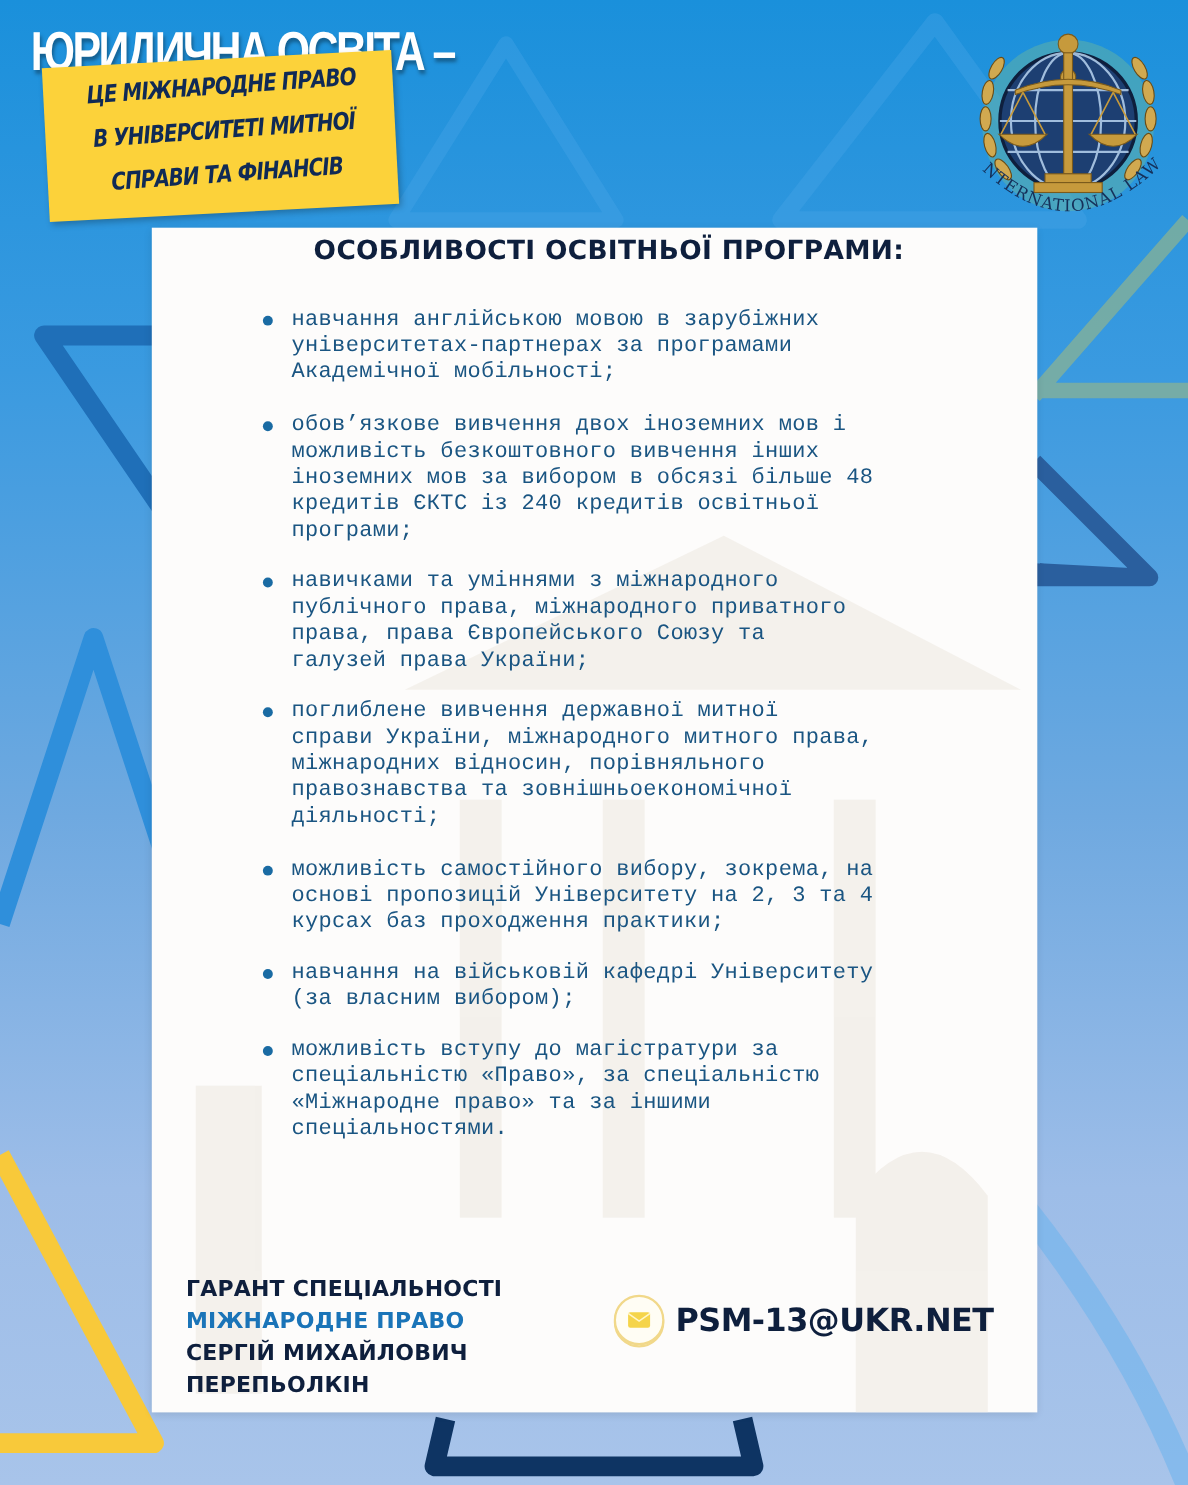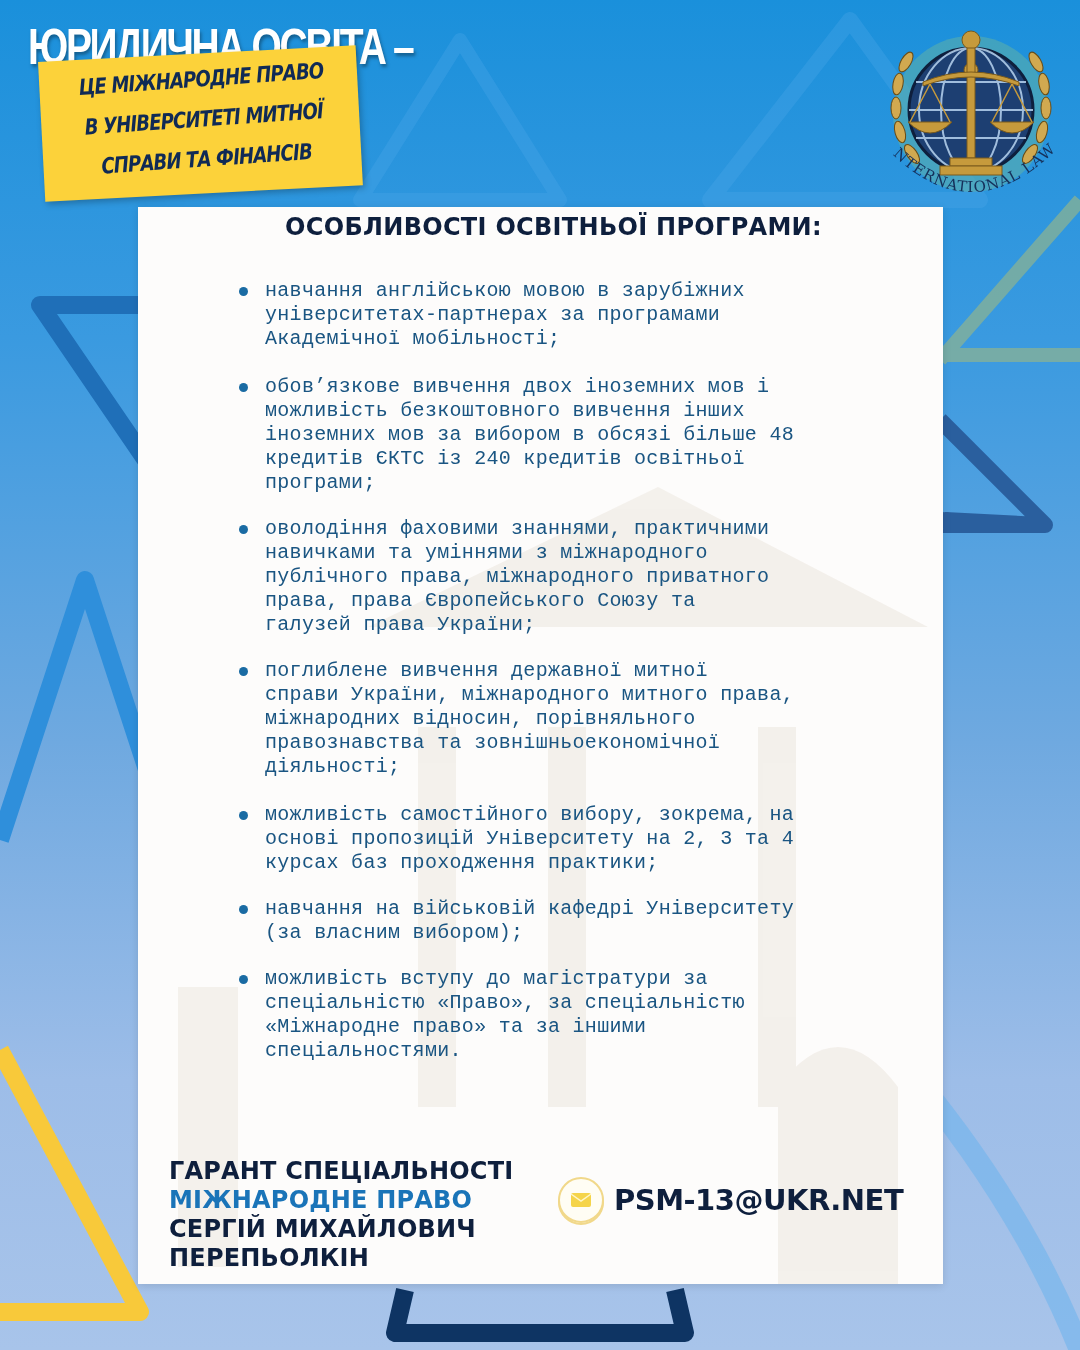--- a/index.html
+++ b/index.html
@@ -64,21 +64,21 @@
   }
   .f0 { margin-bottom: 24px; }
   .f1 { margin-bottom: 22px; }
   .f2 { margin-bottom: 22px; }
   .f3 { margin-bottom: 24px; }
   .f4 { margin-bottom: 22px; }
   .f5 { margin-bottom: 22px; }
 
   .guarantor {
     position: absolute; left: 31px; top: 950px;
-    font-family: "DejaVu Sans", sans-serif; font-weight: 700; font-size: 24px; line-height: 29px;
+    font-family: "DejaVu Sans", sans-serif; font-weight: 700; font-size: 20px; line-height: 29px;
     color: #0e1f3d; letter-spacing: 0.2px;
   }
   .guarantor .accent { color: #1a74b8; }
 
   .contact { position: absolute; left: 420px; display: flex; align-items: center; }
   .contact.phone { top: 972px; }
   .contact.email { top: 970px; justify-content: space-between; }
   .contact-icon {
     width: 46px; height: 46px; border-radius: 50%;
     border: 2px solid #f1d88a; background: #fffdf4;
@@ -182,21 +182,20 @@
     <li class="feature f1">
       <span class="bullet"></span>
       <div>обов’язкове вивчення двох іноземних мов і</div>
       <div>можливість безкоштовного вивчення інших</div>
       <div>іноземних мов за вибором в обсязі більше 48</div>
       <div>кредитів ЄКТС із 240 кредитів освітньої</div>
       <div>програми;</div>
     </li>
     <li class="feature f2">
       <span class="bullet"></span>
-      <div>оволодіння фаховими знаннями, практичними</div>
       <div>навичками та уміннями з міжнародного</div>
       <div>публічного права, міжнародного приватного</div>
       <div>права, права Європейського Союзу та</div>
       <div>галузей права України;</div>
     </li>
     <li class="feature f3">
       <span class="bullet"></span>
       <div>поглиблене вивчення державної митної</div>
       <div>справи України, міжнародного митного права,</div>
       <div>міжнародних відносин, порівняльного</div>

